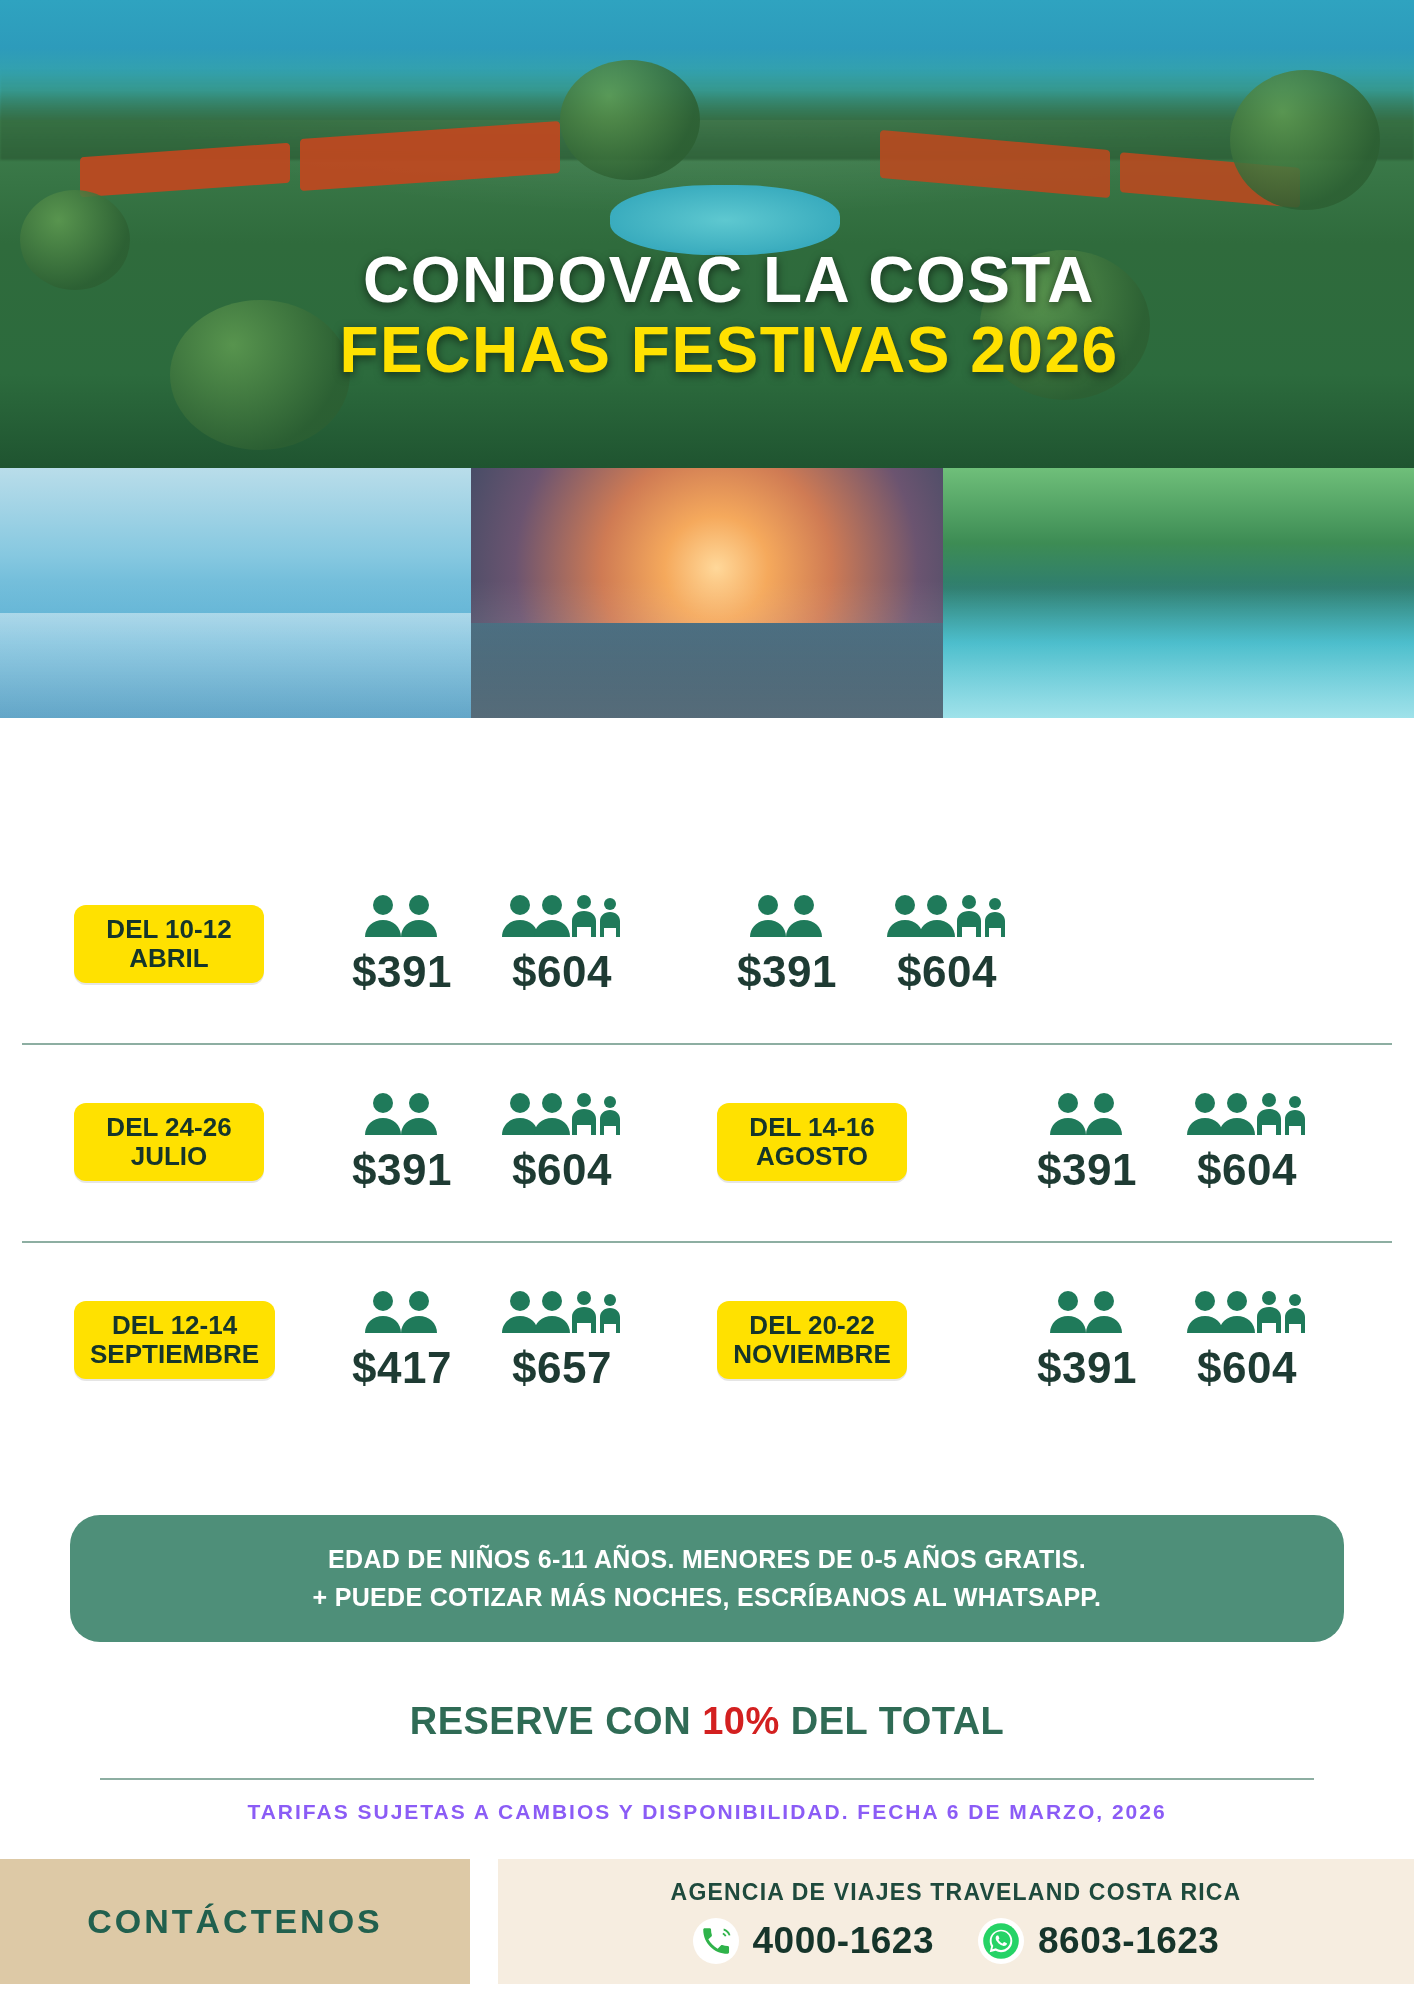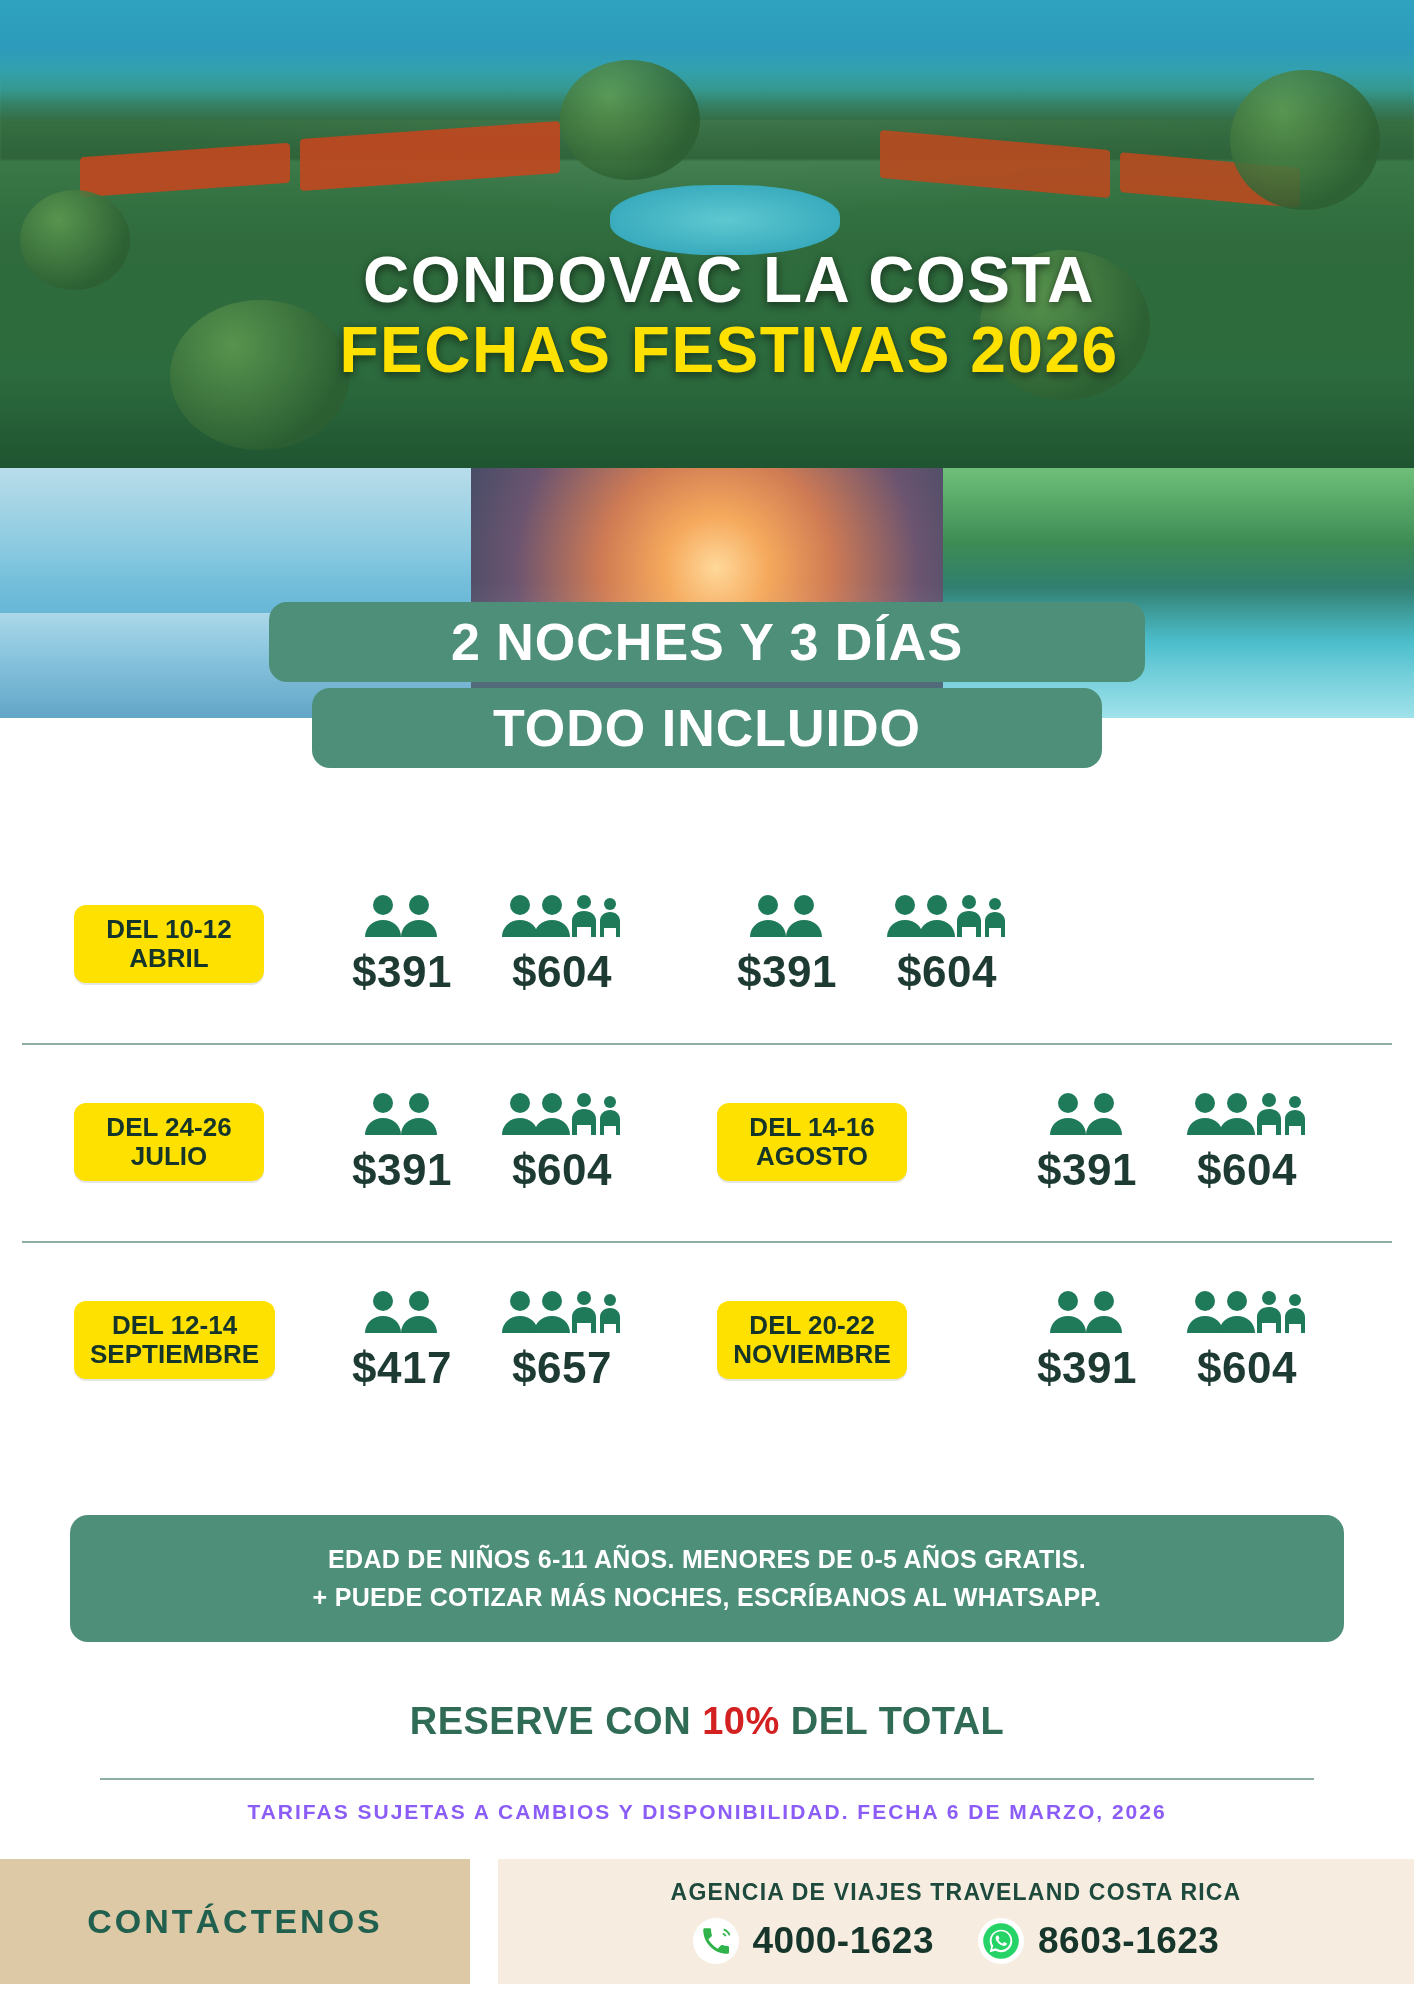--- a/index.html
+++ b/index.html
@@ -107,21 +107,21 @@
   .date-pad.right { padding-left: 10px; }
   .prices { display:flex; flex:1; }
   .pcell { width: 160px; text-align:center; }
   .icons { height:46px; display:flex; align-items:flex-end; justify-content:center; gap:3px; margin-bottom:10px; }
   .price { font-size:44px; font-weight:800; color:#1e3b33; letter-spacing:.5px; }
   .ic { display:block; }
 
   
   .note {
     position:absolute; top:1515px; left:70px; width:1274px;
-    background:#4e8f79; color:#fff; border-radius:18px;
+    background:#4e8f79; color:#fff; border-radius:30px;
     padding:26px 30px; text-align:center;
   }
   .note p { font-size:25px; font-weight:700; line-height:1.5; letter-spacing:.3px; }
 
   
   .reserve {
     position:absolute; top:1700px; left:0; width:100%;
     text-align:center; font-size:38px; font-weight:800; color:#2f6b55; letter-spacing:.5px;
   }
   .reserve .pct { color:#d32020; }
@@ -176,24 +176,20 @@
     </div>
   </div>
 
   <div class="strip">
     <div class="ph ph-pool"></div>
     <div class="ph ph-sunset"></div>
     <div class="ph ph-bay"></div>
   </div>
   <div class="strip-overlay"></div>
 
-  <div class="banner">
-    <span class="banner-line l1">2 NOCHES Y 3 DÍAS</span>
-    <span class="banner-line l2">TODO INCLUIDO</span>
-  </div>
 
   <div class="table">
 
     <div class="row">
       <div class="half">
         <div class="date-pad">
           <div class="date-badge">DEL 10-12
 ABRIL</div>
         </div>
         <div class="prices">

